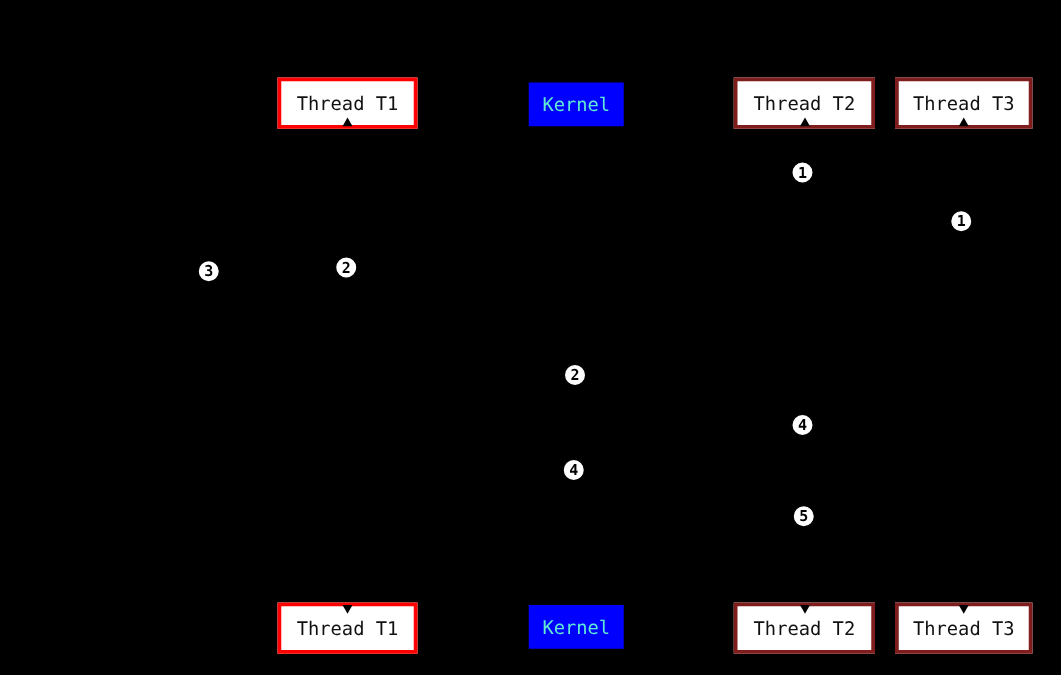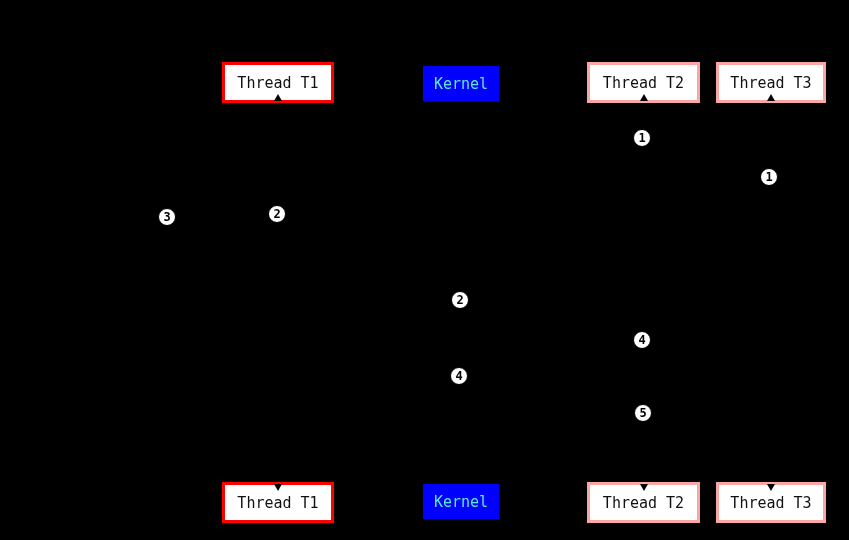--- a/index.html
+++ b/index.html
@@ -20,21 +20,21 @@
     box-sizing: border-box;
     background: #ffffff;
     display: flex;
     align-items: center;
     justify-content: center;
     font-size: 15px;
     color: #111111;
     white-space: nowrap;
   }
   .pbox.red-border  { border: 3px solid #ff0000; }
-  .pbox.blue-border { border: 3px solid #fca5a5; }
+  .pbox.blue-border { border: 3px solid #7f1d1d; }
   .kbox {
     position: absolute;
     box-sizing: border-box;
     background: #0000ff;
     display: flex;
     align-items: center;
     justify-content: center;
     font-size: 15px;
     color: #5eead4;
     white-space: nowrap;

